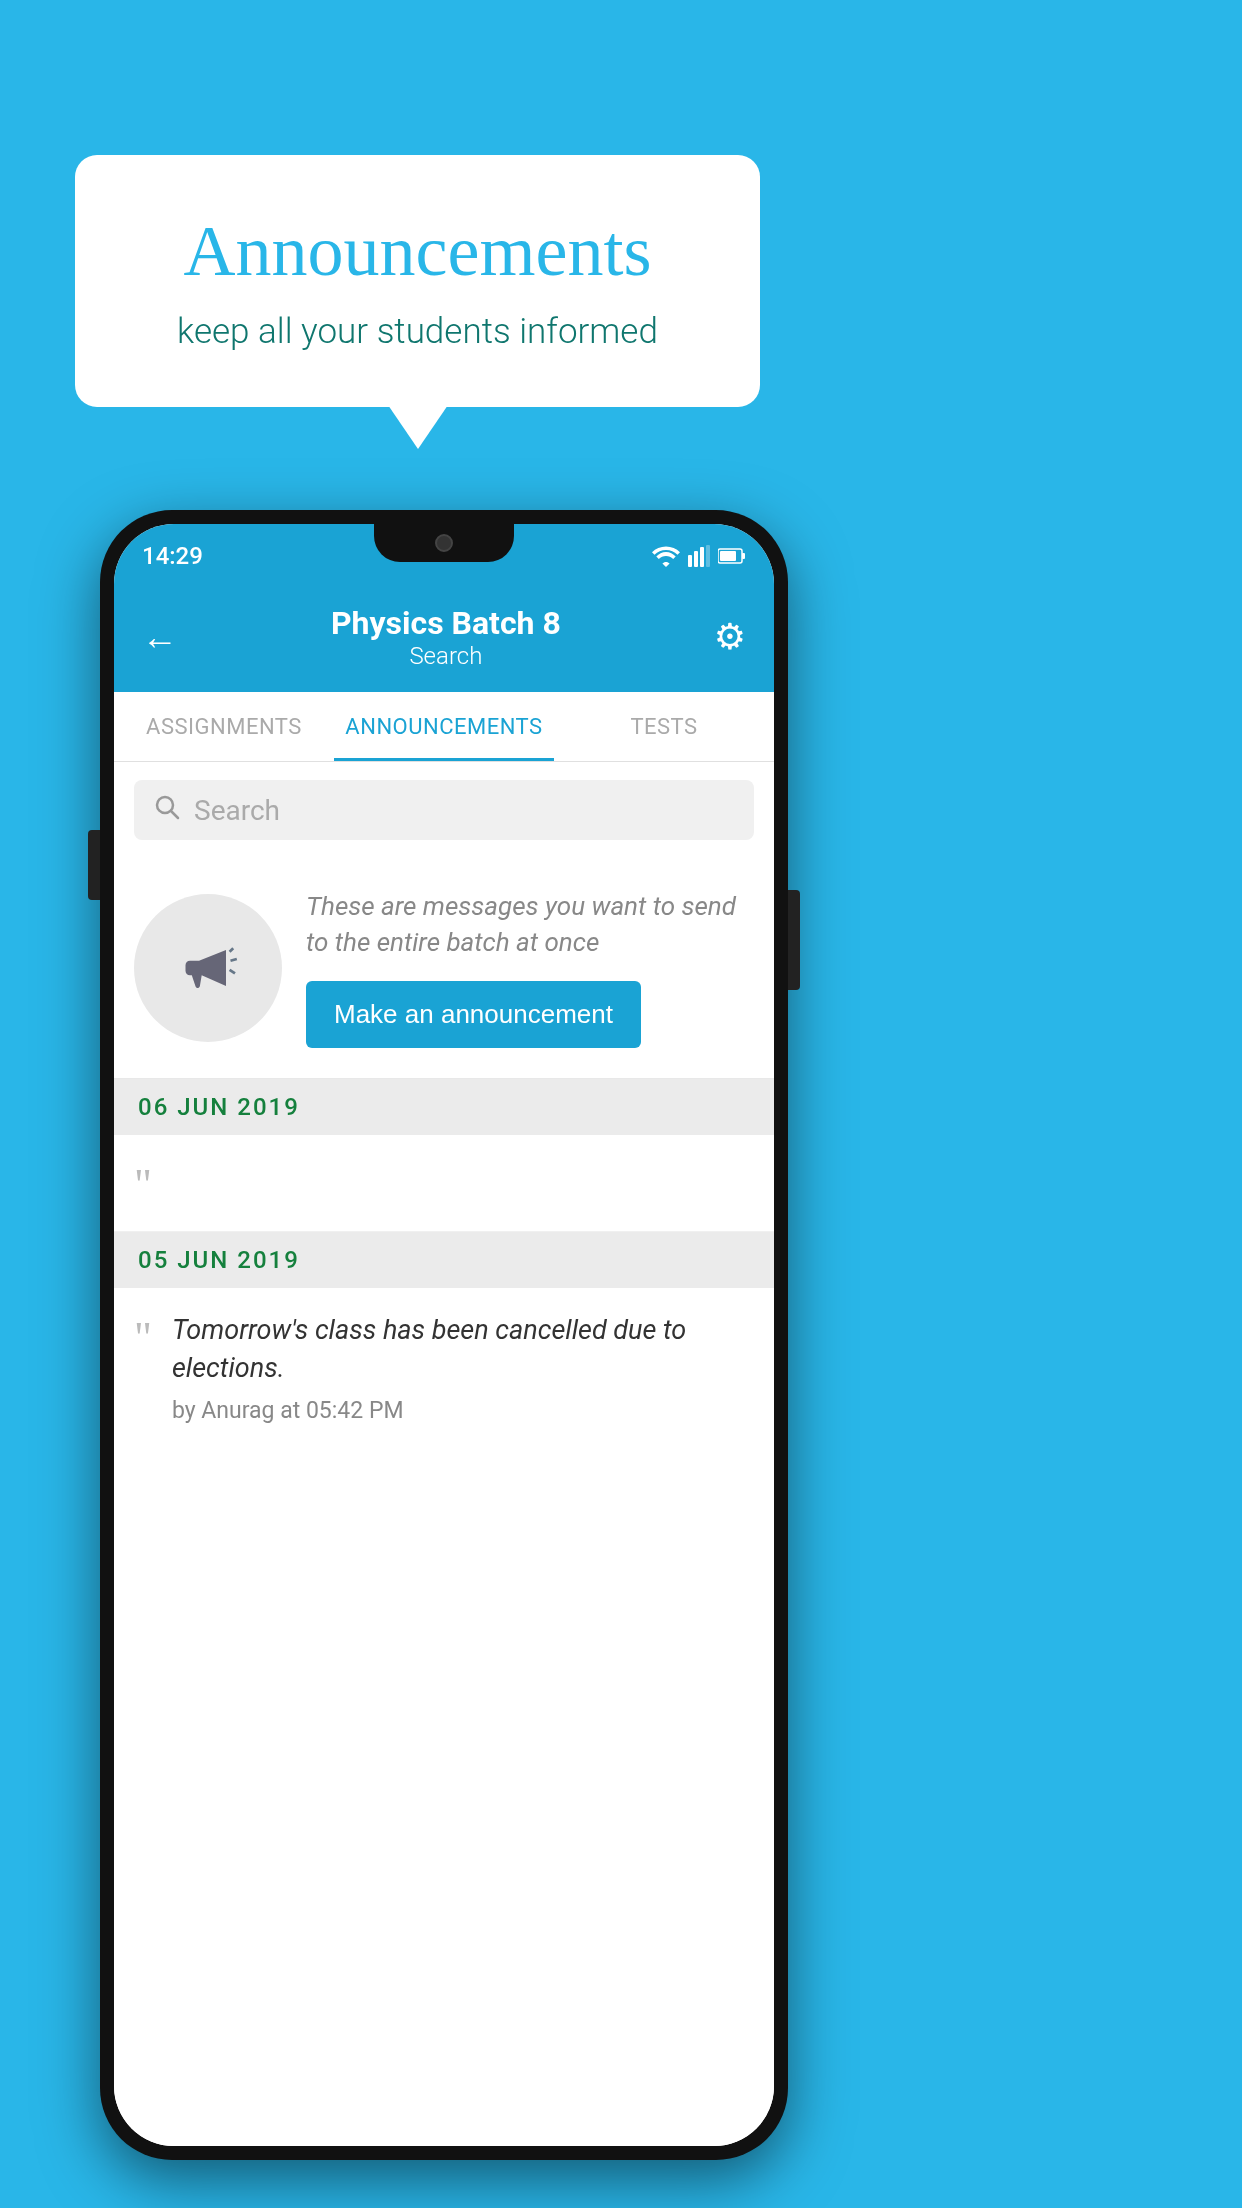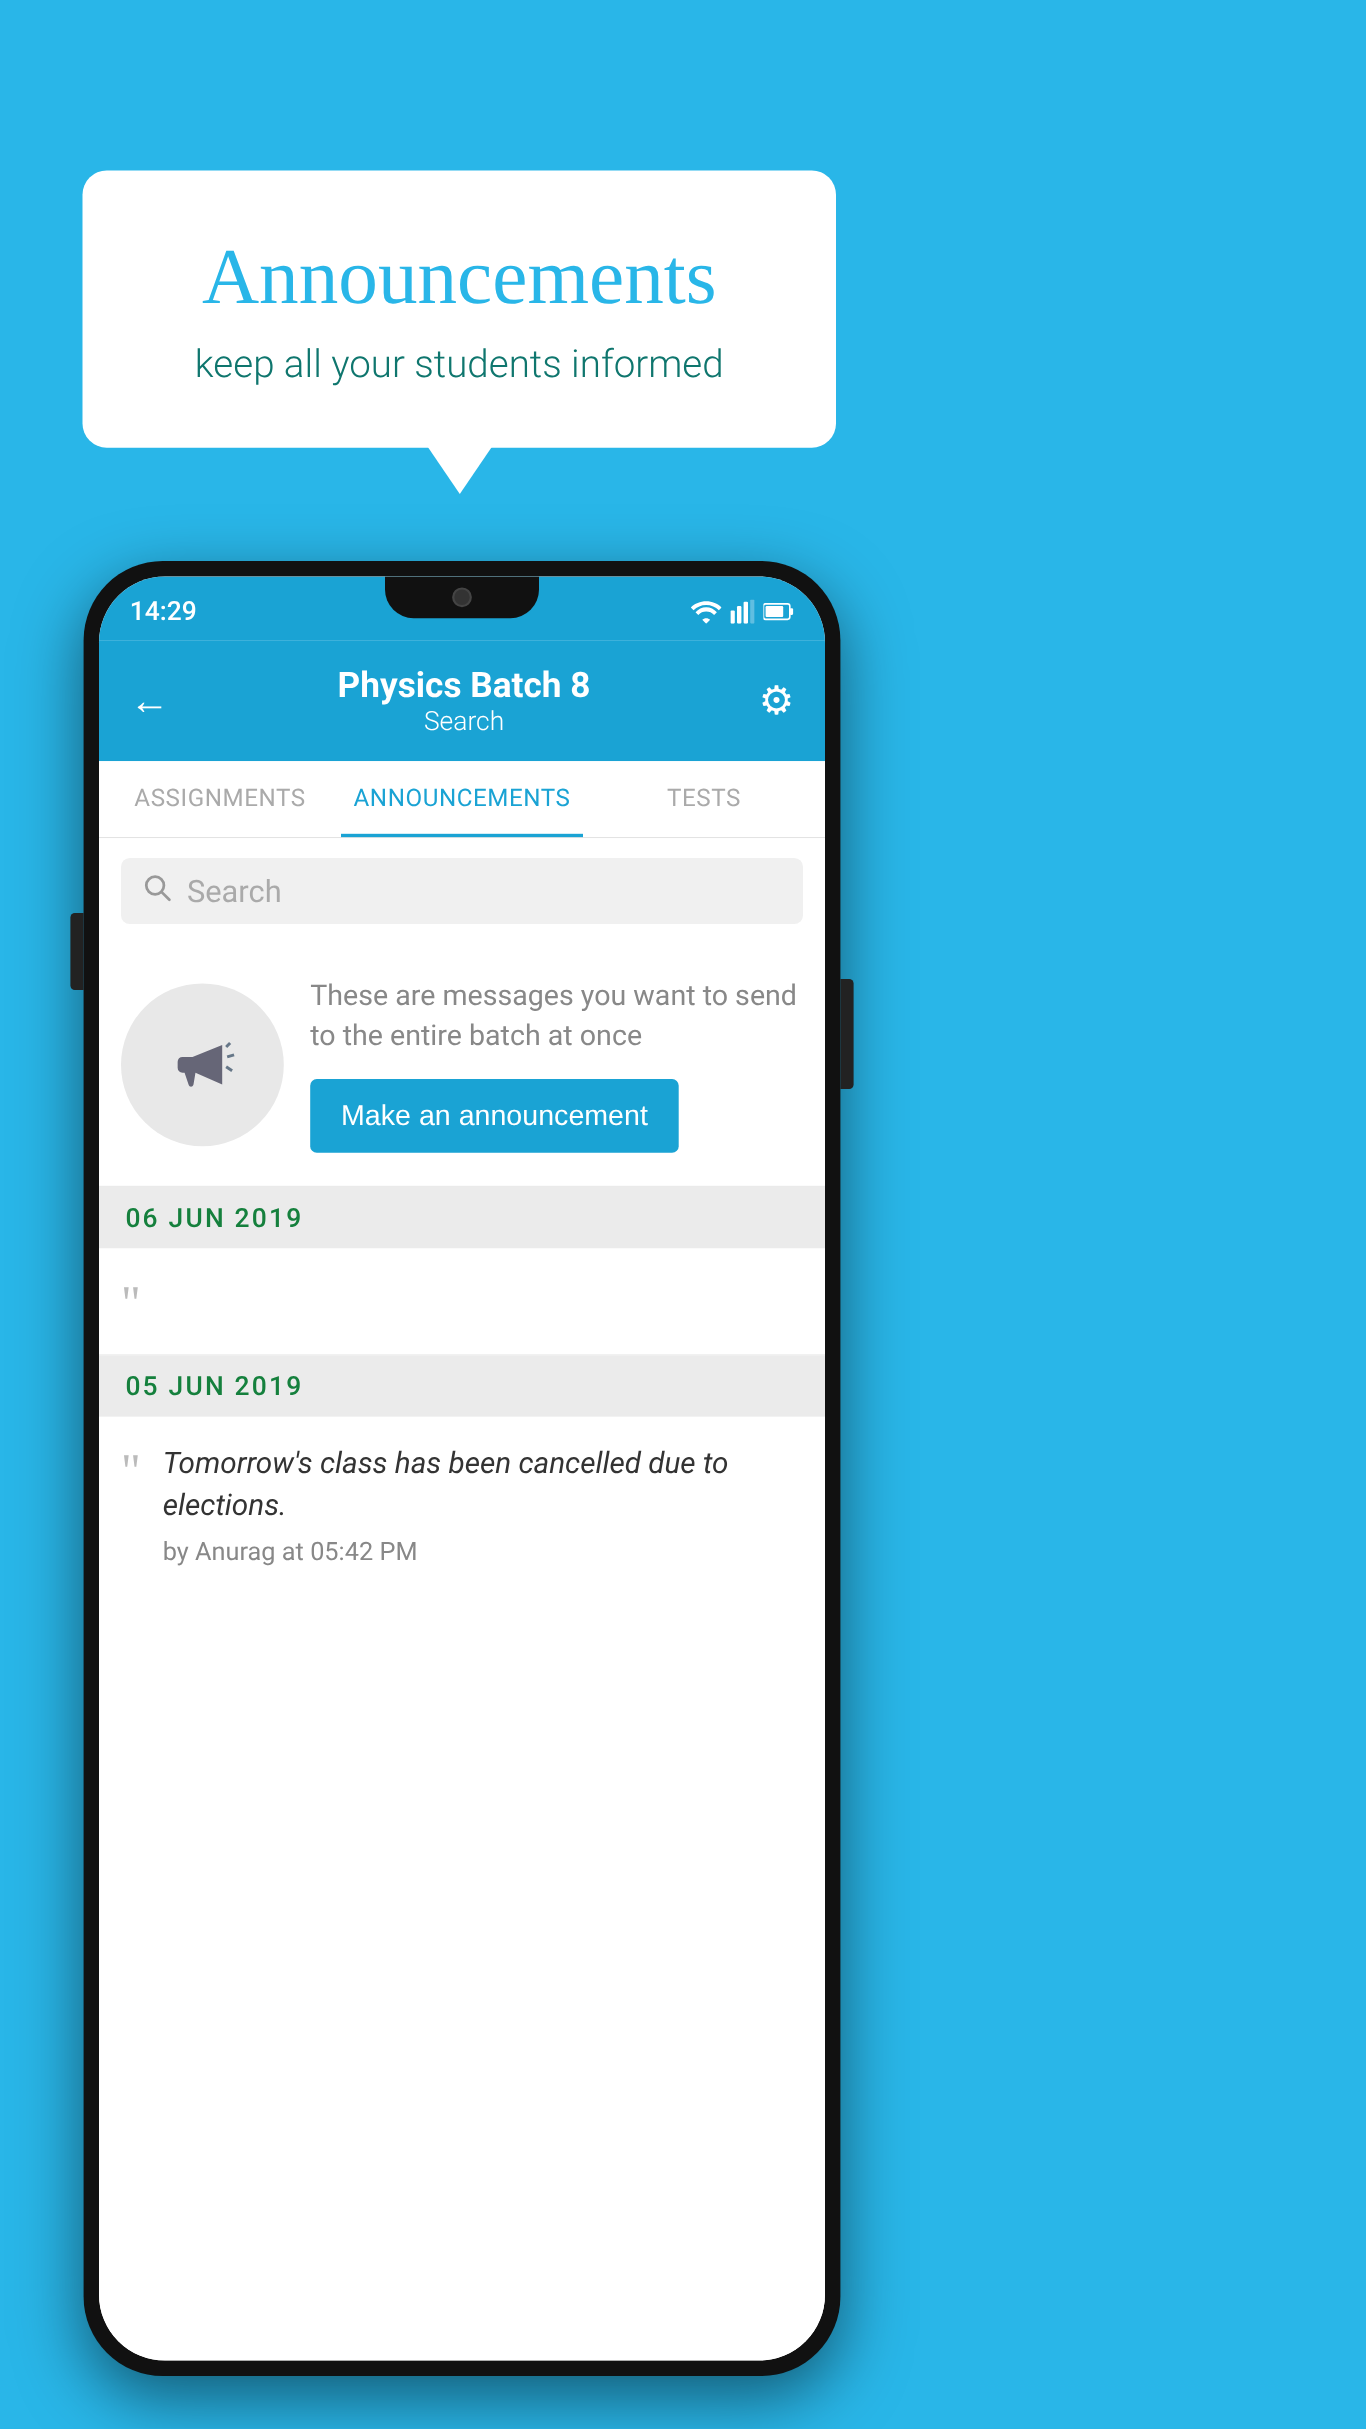--- a/index.html
+++ b/index.html
@@ -53,21 +53,21 @@
     .speech-bubble .subtitle {
       font-size: 35px;
       color: #0f766e;
       font-weight: 300;
     }
 
     
     .phone-wrapper {
       position: absolute;
       top: 510px;
-      left: 76px;
+      left: 100px;
       width: 688px;
       height: 1336px;
     }
 
     .phone-outer {
       width: 688px;
       height: 1650px;
       background: #111;
       border-radius: 72px;
       position: relative;
@@ -307,20 +307,21 @@
 
     .announce-right {
       flex: 1;
     }
 
     .announce-desc {
       font-size: 26px;
       color: #888;
       line-height: 1.4;
       margin-bottom: 20px;
+      font-style: italic;
     }
 
     .announce-btn {
       background: #1aa3d4;
       color: white;
       border: none;
       border-radius: 6px;
       padding: 18px 28px;
       font-size: 26px;
       font-weight: 500;

